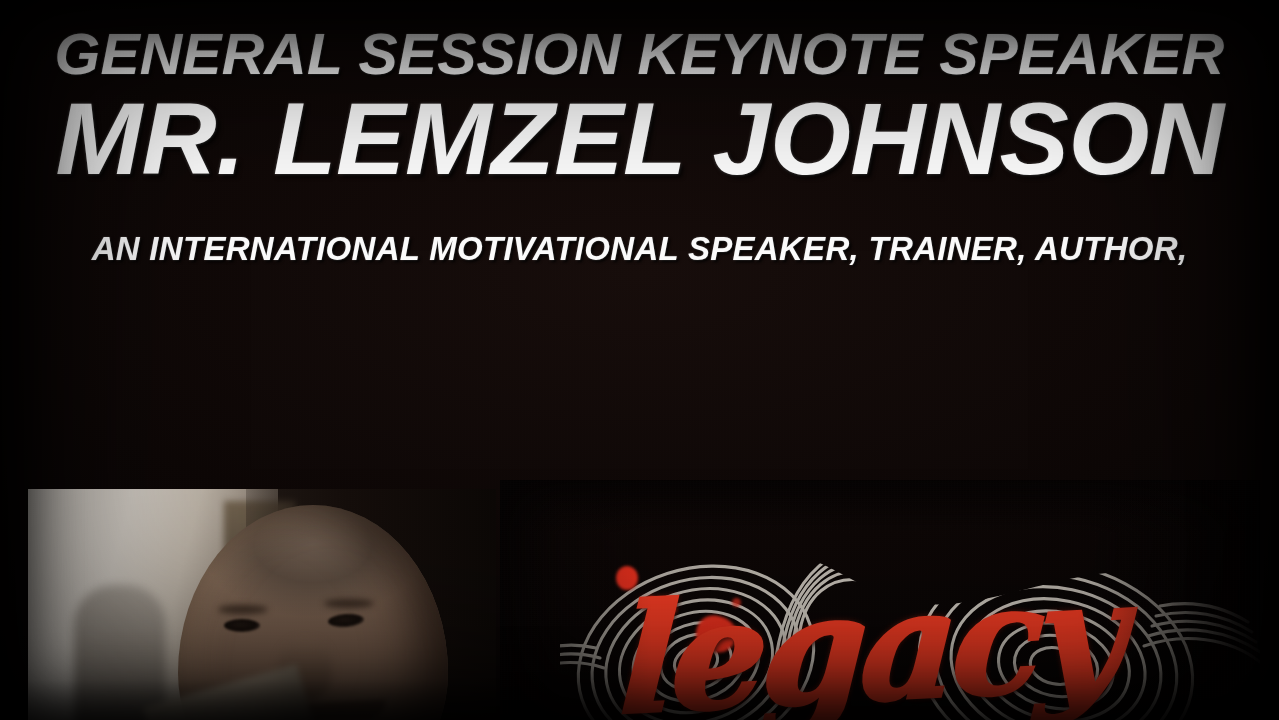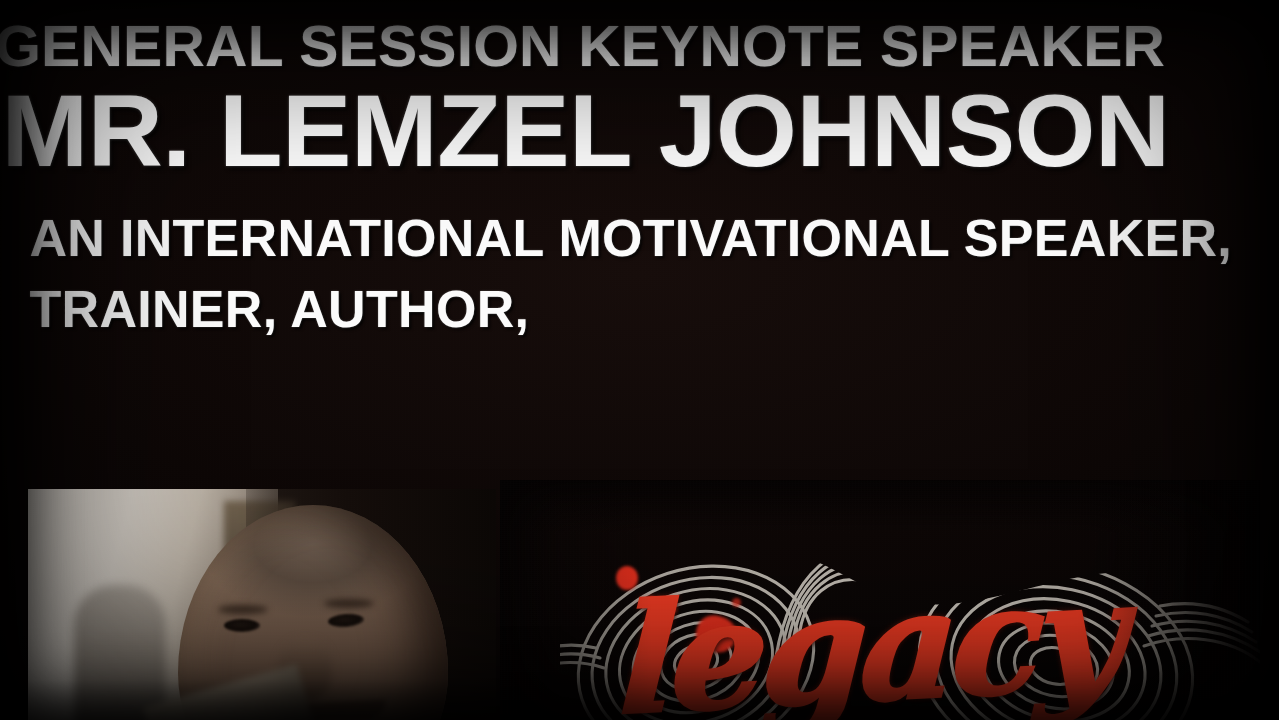--- a/index.html
+++ b/index.html
@@ -43,24 +43,26 @@
     z-index: 41;
     box-shadow:
       inset 0 0 60px 22px rgba(0,0,0,0.95),
       inset 0 0 160px 60px rgba(0,0,0,0.6);
   }
 
   .text-block {
     position: absolute;
     left: 0;
     right: 0;
-    top: 4px;
+    top: 12px;
     z-index: 20;
+    text-align: center;
     padding: 0 14px;
     box-sizing: border-box;
+    font-style: italic;
   }
 
   .eyebrow {
     margin: 0;
     padding-top: 14px;
     color: #fdfdfd;
     font-family: "Liberation Sans", sans-serif;
     font-weight: bold;
     font-size: 57px;
     line-height: 1.0;
@@ -84,26 +86,26 @@
     letter-spacing: -0.5px;
     text-transform: uppercase;
     transform: scaleX(1.02);
     text-shadow:
       0 0 3px rgba(255,255,255,0.3),
       3px 3px 4px rgba(0,0,0,0.9);
     white-space: nowrap;
   }
 
   .bio {
-    margin: 0;
+    margin: 16px;
     padding-top: 22px;
     color: #fbfbfb;
     font-family: "Liberation Sans", sans-serif;
     font-weight: bold;
-    font-size: 52px;
+    font-size: 33px;
     line-height: 1.36;
     text-transform: uppercase;
     letter-spacing: 0.3px;
     transform: scaleX(1.0);
     text-shadow:
       0 0 2px rgba(255,255,255,0.3),
       2px 2px 3px rgba(0,0,0,0.95);
     max-width: 1220px;
     margin-left: auto;
     margin-right: auto;

